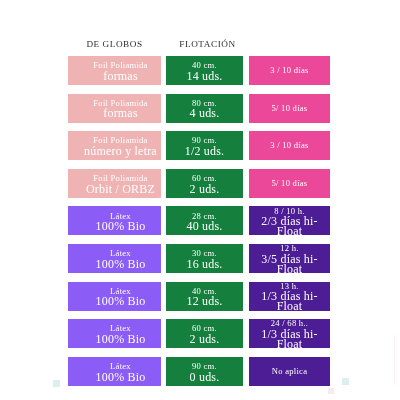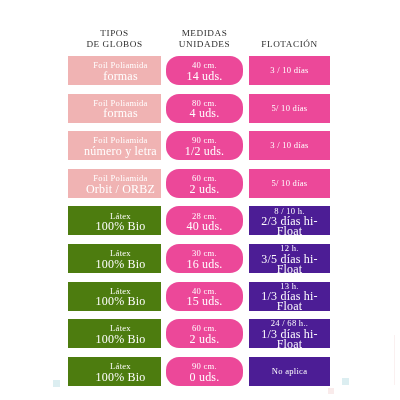--- a/index.html
+++ b/index.html
@@ -103,46 +103,41 @@
     letter-spacing: 0.25px;
   }
   .cell .ln2 {
     display: block;
     font-size: 12px;
     line-height: 10px;
     letter-spacing: 0.2px;
   }
 
   .cell.pink  { background: #f0b3b3; padding-left: 12px; }
-  .cell.blue  { background: #ec4899; border-radius: 13px; }
+  .cell.blue  { background: #15803d; }
   .cell.green { background: #ec4899; }
 
-  .cell.pink.soft  { background: #4d7c0f; }
+  .cell.pink.soft  { background: #8b5cf6; }
   .cell.green.soft { background: #4c1d95; }
 </style>
 </head>
 <body>
 
 <div class="page">
 
   <div class="deco-dot bl"></div>
   <div class="deco-dot br"></div>
   <div class="deco-dot br2"></div>
   <div class="deco-edge right"></div>
 
   <div class="table">
 
     <div class="header-row">
       <div class="hcell col-a">
-        <span class="l1">TIPOS</span>
         <span class="l2">DE GLOBOS</span>
-      </div>
-      <div class="hcell col-b">
-        <span class="l1">MEDIDAS</span>
-        <span class="l2">UNIDADES</span>
       </div>
       <div class="hcell col-c">
         <span class="l2">FLOTACIÓN</span>
       </div>
     </div>
 
     <div class="rows">
 
       <div class="row">
         <div class="cell pink col-a">
@@ -234,21 +229,21 @@
         </div>
       </div>
 
       <div class="row">
         <div class="cell pink soft col-a">
           <span class="ln1">Látex</span>
           <span class="ln2">100% Bio</span>
         </div>
         <div class="cell blue col-b">
           <span class="ln1">40 cm.</span>
-          <span class="ln2">15 uds.</span>
+          <span class="ln2">12 uds.</span>
         </div>
         <div class="cell green soft col-c">
           <span class="ln1">13 h.</span>
           <span class="ln2">1/3 días hi-Float</span>
         </div>
       </div>
 
       <div class="row">
         <div class="cell pink soft col-a">
           <span class="ln1">Látex</span>

